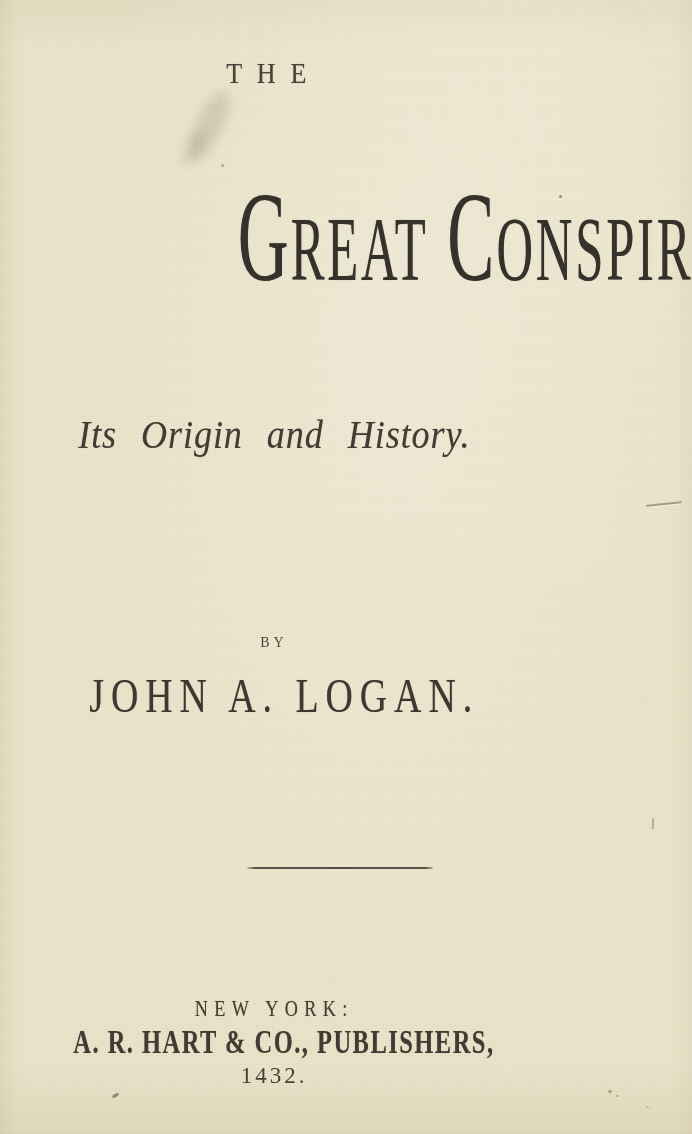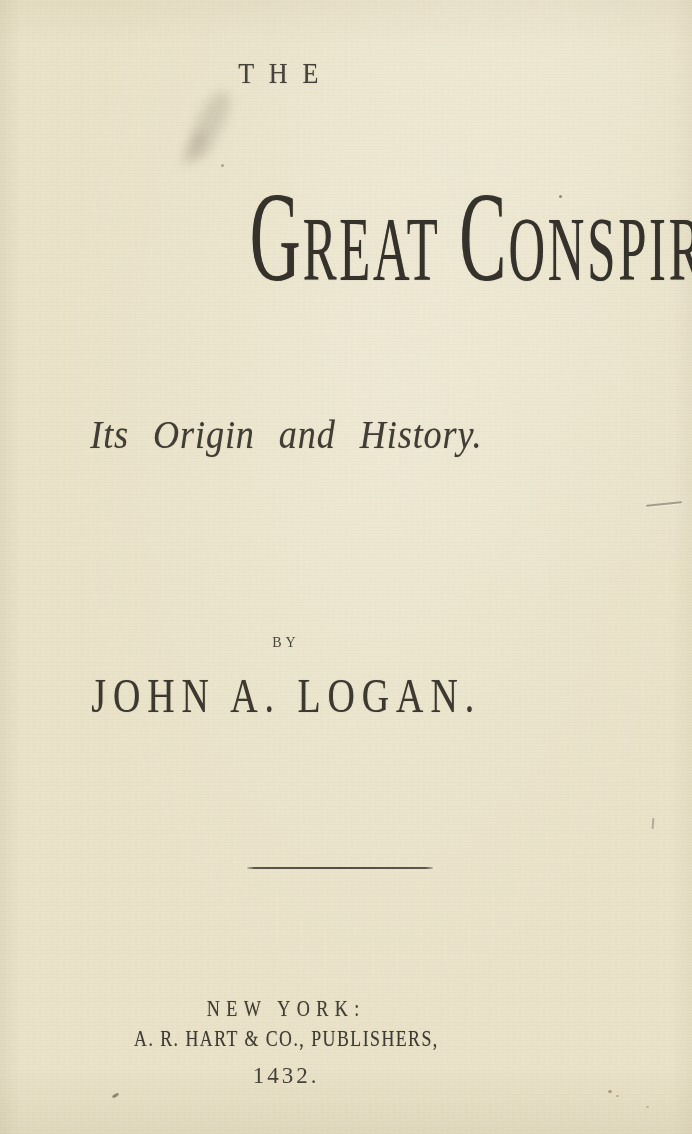--- a/index.html
+++ b/index.html
@@ -18,21 +18,21 @@
       radial-gradient(ellipse at 80% 5%, rgba(255,255,255,0.12), rgba(255,255,255,0) 40%),
       linear-gradient(90deg, rgba(110,92,55,0.07), rgba(0,0,0,0) 3%, rgba(0,0,0,0) 97%, rgba(110,92,55,0.05)),
       linear-gradient(180deg, rgba(110,92,55,0.05), rgba(0,0,0,0) 4%, rgba(0,0,0,0) 94%, rgba(100,82,45,0.07)),
       repeating-linear-gradient(0deg, rgba(140,120,80,0.030) 0 1px, rgba(0,0,0,0) 1px 3px),
       repeating-linear-gradient(90deg, rgba(255,255,255,0.025) 0 2px, rgba(0,0,0,0) 2px 6px);
     font-family: "Liberation Serif", "DejaVu Serif", serif;
     color: #3f3b32;
   }
   .line {
     position: absolute;
-    left: 12px;
+    left: 0;
     width: 548px;
     text-align: center;
     line-height: 1;
     white-space: nowrap;
   }
   .fit {
     display: inline-block;
     white-space: nowrap;
     transform-origin: 50% 50%;
   }
@@ -65,44 +65,46 @@
     font-size: 14px;
     letter-spacing: 4px;
     color: #4a453c;
   }
   .author {
     top: 671px;
     font-size: 49px;
     letter-spacing: 9px;
     color: #3d3931;
     text-shadow: 0 0 1px rgba(61,57,49,0.40);
+    padding-left: 10px;
   }
   .rule {
     position: absolute;
     top: 867px;
     left: 247px;
     width: 186px;
     height: 2px;
     background: linear-gradient(90deg, rgba(74,70,60,0.25), #4a463c 4%, #423e35 50%, #4a463c 96%, rgba(74,70,60,0.3));
     border-radius: 1px;
     opacity: 0.9;
   }
   .imprint-city {
     top: 997px;
     font-size: 23px;
     letter-spacing: 8px;
     color: #433f36;
     text-shadow: 0 0 1px rgba(67,63,54,0.4);
   }
   .imprint-publisher {
     top: 1026px;
-    font-size: 24px;
+    font-size: 33px;
     letter-spacing: 2px;
     color: #403c33;
     text-shadow: 0 0 1px rgba(64,60,51,0.4);
+    font-weight: bold;
   }
   .imprint-year {
     top: 1064px;
     font-size: 23px;
     letter-spacing: 3px;
     color: #474239;
   }
   
   .smudge {
     position: absolute;

